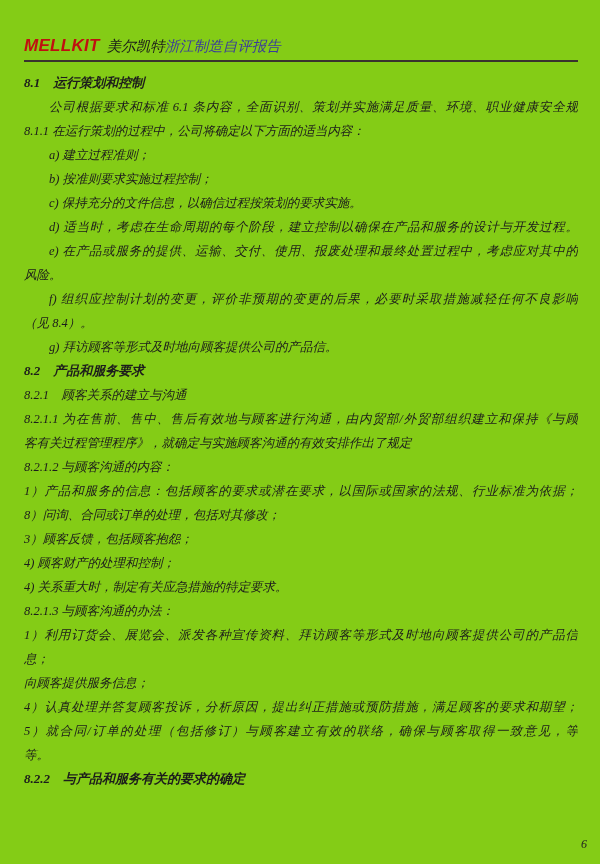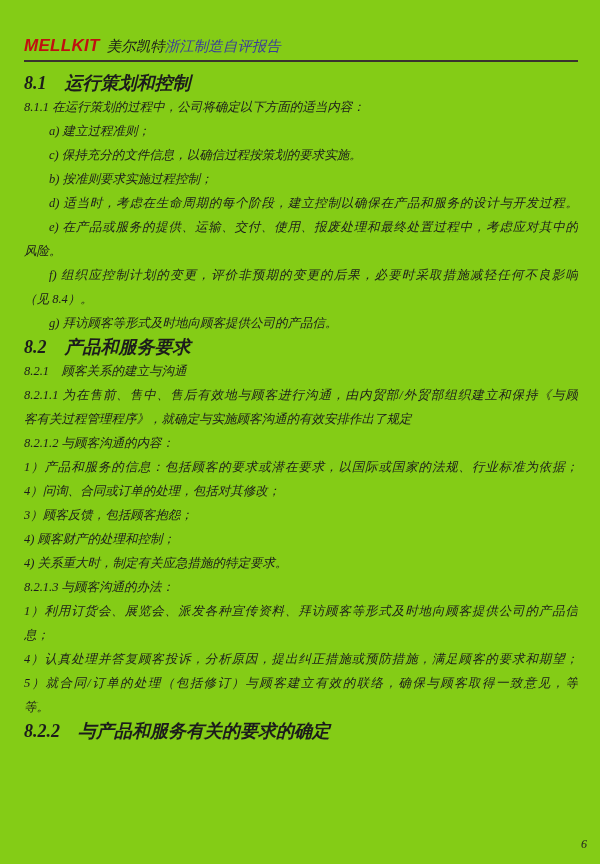--- a/index.html
+++ b/index.html
@@ -19,60 +19,62 @@
   }
   .t-black{font-size:14.5px;color:#1a1a1a;}
   .t-blue{font-size:14.5px;color:#3b3b9c;margin-top:28px;}
   .rule{margin:1px 22px 0 24px;border-top:2px solid #39332e;height:0;}
   .doc{padding:9px 22px 0 24px;}
   .line{
     font-size:12.5px;line-height:24px;height:24px;
     white-space:nowrap;text-align:justify;overflow:hidden;
   }
   .line.fill{text-align-last:justify;}
-  .line.heading{font-weight:bold;font-size:18px;}
+  .line.heading{font-weight:bold;font-size:13px;}
   .pageno{
     position:absolute;right:13px;bottom:12px;
     font-size:12px;color:#222;
   }
 </style>
 </head>
 <body>
 
 <div class="page">
   <header class="hdr">
     <span class="brand">MELLKIT</span>
     <span class="t-black">美尔凯特</span>
     <span class="t-blue">浙江制造自评报告</span>
   </header>
   <div class="rule"></div>
   <main class="doc" id="doc-body">
       <div class="line heading">8.1　运行策划和控制</div>
+      <div class="line fill" style="padding-left: 2em;">公司根据要求和标准 6.1 条内容，全面识别、策划并实施满足质量、环境、职业健康安全规</div>
       <div class="line">8.1.1 在运行策划的过程中，公司将确定以下方面的适当内容：</div>
       <div class="line" style="padding-left: 2em;">a) 建立过程准则；</div>
+      <div class="line" style="padding-left: 2em;">b) 按准则要求实施过程控制；</div>
       <div class="line" style="padding-left: 2em;">c) 保持充分的文件信息，以确信过程按策划的要求实施。</div>
-      <div class="line" style="padding-left: 2em;">b) 按准则要求实施过程控制；</div>
       <div class="line fill" style="padding-left: 2em;">d) 适当时，考虑在生命周期的每个阶段，建立控制以确保在产品和服务的设计与开发过程。</div>
       <div class="line fill" style="padding-left: 2em;">e) 在产品或服务的提供、运输、交付、使用、报废处理和最终处置过程中，考虑应对其中的</div>
       <div class="line">风险。</div>
       <div class="line fill" style="padding-left: 2em;">f) 组织应控制计划的变更，评价非预期的变更的后果，必要时采取措施减轻任何不良影响</div>
       <div class="line">（见 8.4）。</div>
       <div class="line" style="padding-left: 2em;">g) 拜访顾客等形式及时地向顾客提供公司的产品信。</div>
       <div class="line heading">8.2　产品和服务要求</div>
       <div class="line">8.2.1　顾客关系的建立与沟通</div>
       <div class="line fill">8.2.1.1 为在售前、售中、售后有效地与顾客进行沟通，由内贸部/外贸部组织建立和保持《与顾</div>
       <div class="line">客有关过程管理程序》，就确定与实施顾客沟通的有效安排作出了规定</div>
       <div class="line">8.2.1.2 与顾客沟通的内容：</div>
       <div class="line fill">1）产品和服务的信息：包括顾客的要求或潜在要求，以国际或国家的法规、行业标准为依据；</div>
-      <div class="line">4）问询、合同或订单的处理，包括对其修改；</div>
+      <div class="line">8）问询、合同或订单的处理，包括对其修改；</div>
       <div class="line">3）顾客反馈，包括顾客抱怨；</div>
       <div class="line">4) 顾客财产的处理和控制；</div>
       <div class="line">4) 关系重大时，制定有关应急措施的特定要求。</div>
       <div class="line">8.2.1.3 与顾客沟通的办法：</div>
       <div class="line fill">1）利用订货会、展览会、派发各种宣传资料、拜访顾客等形式及时地向顾客提供公司的产品信</div>
       <div class="line">息；</div>
+      <div class="line">向顾客提供服务信息；</div>
       <div class="line fill">4）认真处理并答复顾客投诉，分析原因，提出纠正措施或预防措施，满足顾客的要求和期望；</div>
       <div class="line fill">5）就合同/订单的处理（包括修订）与顾客建立有效的联络，确保与顾客取得一致意见，等</div>
       <div class="line">等。</div>
       <div class="line heading">8.2.2　与产品和服务有关的要求的确定</div>
     </main>
   <div class="pageno">6</div>
 </div>
 
 </body></html>

